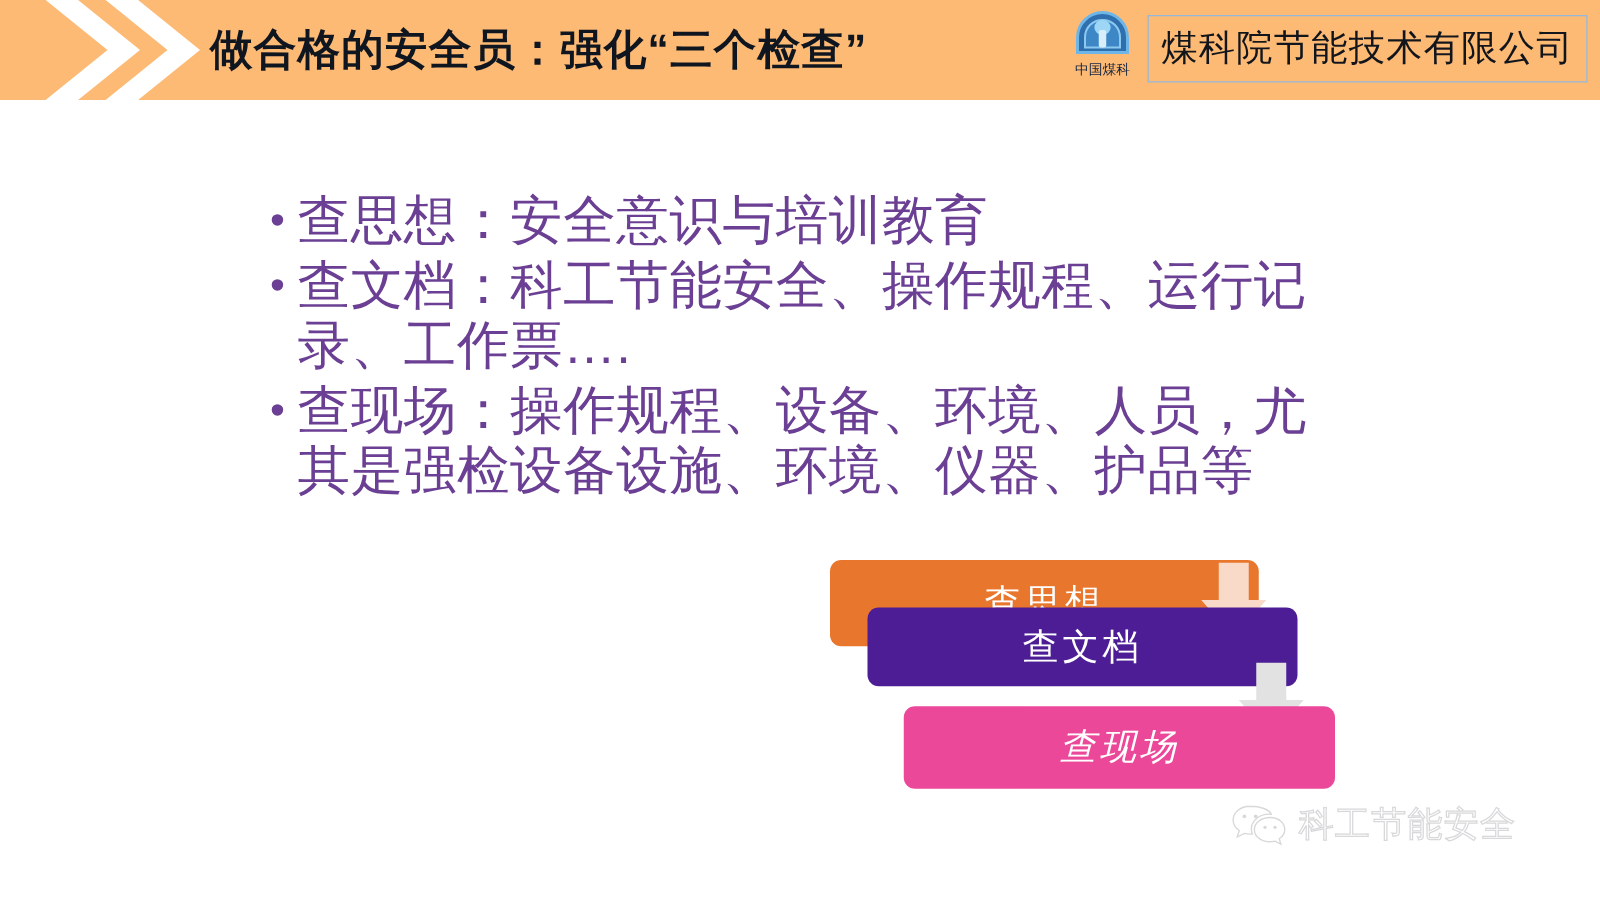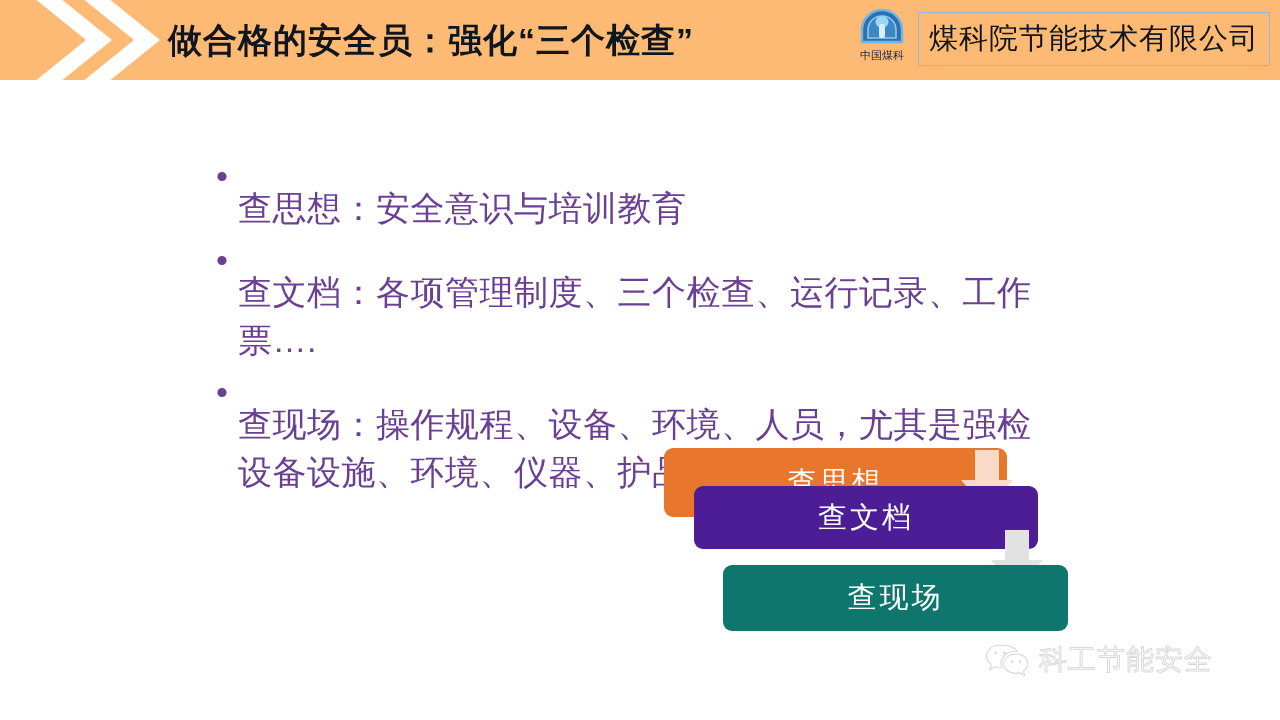--- a/index.html
+++ b/index.html
@@ -99,25 +99,24 @@
   }
   .bullet-dot {
     width: 22px;
     flex: 0 0 22px;
     font-size: 34px;
     line-height: 48px;
     color: #6b3f94;
     text-align: left;
   }
   .bullet-text {
-    font-size: 34px;
+    font-size: 42px;
     line-height: 48px;
     color: #6b3f94;
     letter-spacing: 0.5px;
-    margin-top: 32px;
   }
 
   
   .proc {
     position: absolute;
     color: #ffffff;
     border-radius: 9px;
     display: flex;
     align-items: center;
     justify-content: center;
@@ -131,21 +130,22 @@
     margin-top: 43px;
   }
   .proc-2 {
     left: 694px; top: 486px;
     width: 344px; height: 63px;
     background: #4c1d95;
   }
   .proc-3 {
     left: 723px; top: 565px;
     width: 345px; height: 66px;
-    background: #0f766e;
+    background: #ec4899;
+    font-style: italic;
   }
 
   .arrow {
     position: absolute;
     width: 56px;
     height: 62px;
   }
   .arrow-1 { left: 959px; top: 450px; }
   .arrow-2 { left: 989px; top: 530px; }
 
@@ -198,21 +198,21 @@
 
   <div class="bullets">
 
     <div class="bullet-row">
       <span class="bullet-dot">•</span>
       <span class="bullet-text">查思想：安全意识与培训教育</span>
     </div>
 
     <div class="bullet-row">
       <span class="bullet-dot">•</span>
-      <span class="bullet-text">查文档：各项管理制度、三个检查、运行记录、工作票….</span>
+      <span class="bullet-text">查文档：科工节能安全、操作规程、运行记录、工作票….</span>
     </div>
 
     <div class="bullet-row">
       <span class="bullet-dot">•</span>
       <span class="bullet-text">查现场：操作规程、设备、环境、人员，尤其是强检设备设施、环境、仪器、护品等</span>
     </div>
 
   </div>
 
   <div class="proc proc-1">

